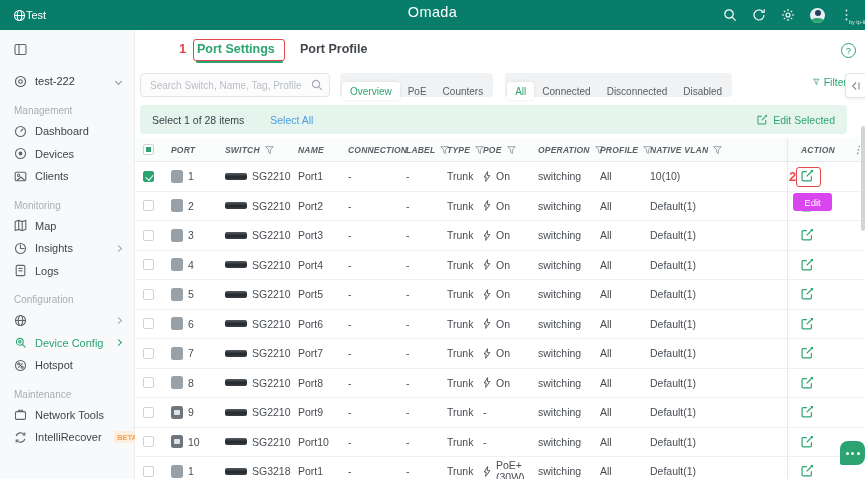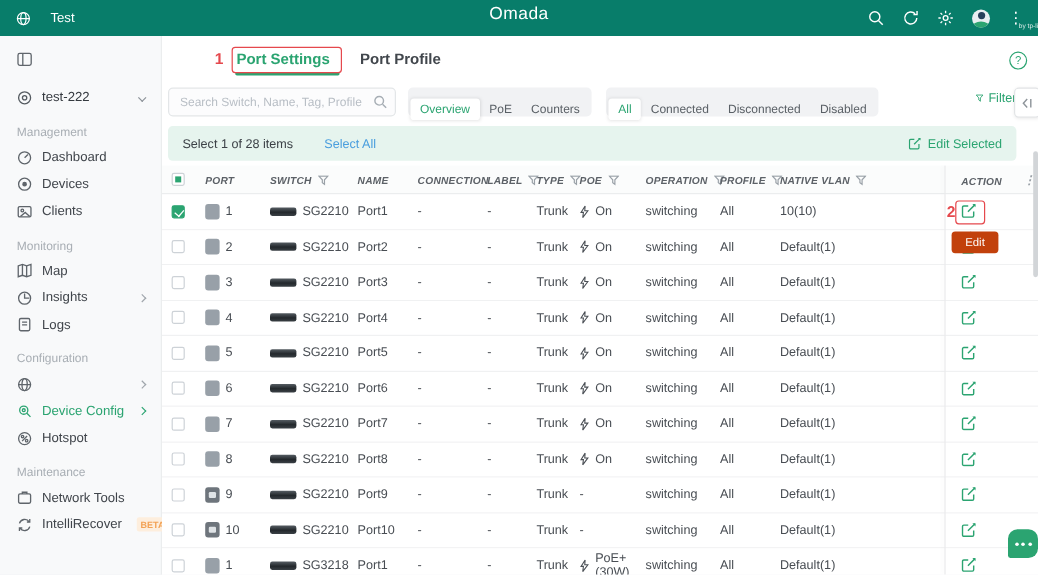--- a/index.html
+++ b/index.html
@@ -2,21 +2,21 @@
 <html><head>
 <meta charset="utf-8">
 <style>
   * { margin:0; padding:0; box-sizing:border-box; }
   html,body { background:#dfe3e6; }
   body { font-family:"Liberation Sans", sans-serif; }
   .viewport { position:relative; width:865px; height:479px; background:#fff; overflow:hidden; }
 
   
   .topbar { position:absolute; left:0; top:0; width:865px; height:30px; background:#087D6A; display:flex; align-items:center; padding:0 12px; color:#fff; }
-  .tb-left { display:flex; align-items:center; gap:16px; font-size:11px; }
+  .tb-left { display:flex; align-items:center; gap:0; font-size:11px; }
   .tb-logo { position:absolute; left:0; right:0; top:0; height:30px; display:flex; flex-direction:column; align-items:center; justify-content:center; pointer-events:none; }
   .tb-logo .lg { font-size:14.5px; letter-spacing:.4px; font-weight:500; line-height:13px; }
   .tb-logo .lg-sub { font-size:5.5px; opacity:.85; align-self:flex-end; margin-right:-6px; }
   .tb-right { margin-left:auto; display:flex; align-items:center; gap:15px; }
   .tb-icon { width:14px; height:14px; display:inline-flex; align-items:center; justify-content:center; cursor:pointer; }
   .avatar { width:15px; height:15px; border-radius:50%; background:#e8eef1; position:relative; overflow:hidden; }
   .avatar .head { position:absolute; left:4.5px; top:2.5px; width:6px; height:6px; border-radius:50%; background:#27405a; }
   .avatar .body { position:absolute; left:0px; bottom:-4px; width:15px; height:9px; border-radius:50%; background:#2BA471; }
   .kebab { color:#fff; font-size:13px; line-height:10px; letter-spacing:0; }
 
@@ -89,21 +89,21 @@
   .edit-btn { width:14px; height:14px; color:#2BA471; cursor:pointer; display:inline-flex; }
   .action-divider { position:absolute; left:652px; top:108px; bottom:0; width:1px; background:#e9eaec; box-shadow:-2px 0 3px rgba(0,0,0,.04); }
 
   
   .anno { color:#E5484D; font-weight:700; font-size:13px; position:absolute; z-index:6; }
   .anno-box { position:absolute; border:1.4px solid #E5484D; border-radius:3px; z-index:6; }
   .anno-box-tab { left:58px; top:9px; width:92px; height:22px; }
   .anno-1 { left:44px; top:11px; }
   .anno-2 { left:654px; top:139px; }
   .anno-box-edit { left:661px; top:137px; width:25px; height:20px; }
-  .tooltip { position:absolute; left:658px; top:163px; width:39px; height:18px; background:#c2410c; color:#fff; font-size:9.5px; border-radius:3px; display:flex; align-items:center; justify-content:center; z-index:7; }
+  .tooltip { position:absolute; left:658px; top:163px; width:39px; height:18px; background:#d946ef; color:#fff; font-size:9.5px; border-radius:3px; display:flex; align-items:center; justify-content:center; z-index:7; }
   .tooltip-arrow { position:absolute; left:669px; top:158px; width:0; height:0; border:5px solid transparent; border-bottom-color:#54585d; z-index:7; }
 
   .chat-bubble { position:absolute; left:840px; top:441px; width:25px; height:24px; background:#2BA471; border-radius:8px 8px 8px 2px; display:flex; align-items:center; justify-content:center; gap:2.5px; cursor:pointer; z-index:5; }
   .chat-bubble i { width:3px; height:3px; border-radius:50%; background:#fff; }
   .scroll-thumb { position:absolute; left:861px; top:126px; width:3.5px; height:105px; background:#d2d5d8; border-radius:2px; z-index:5; }
 </style>
 </head>
 <body>
 
 <div class="viewport">

